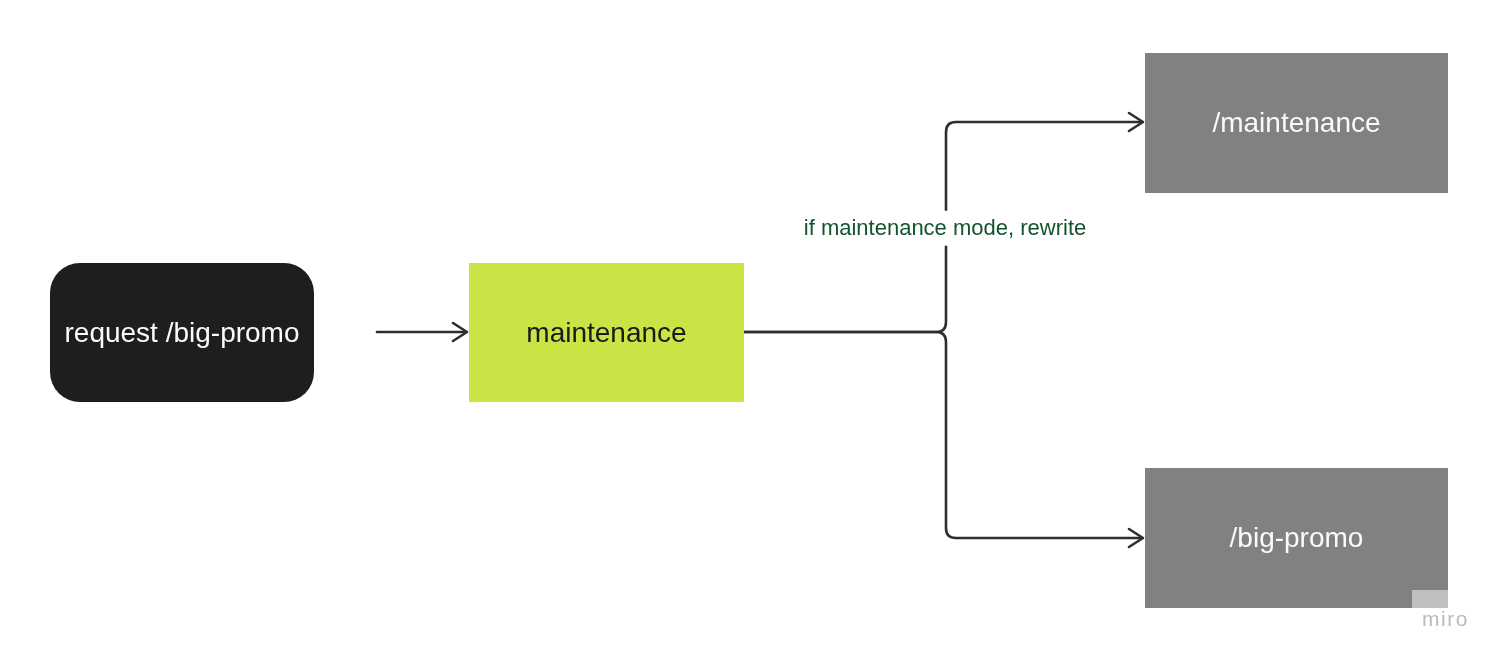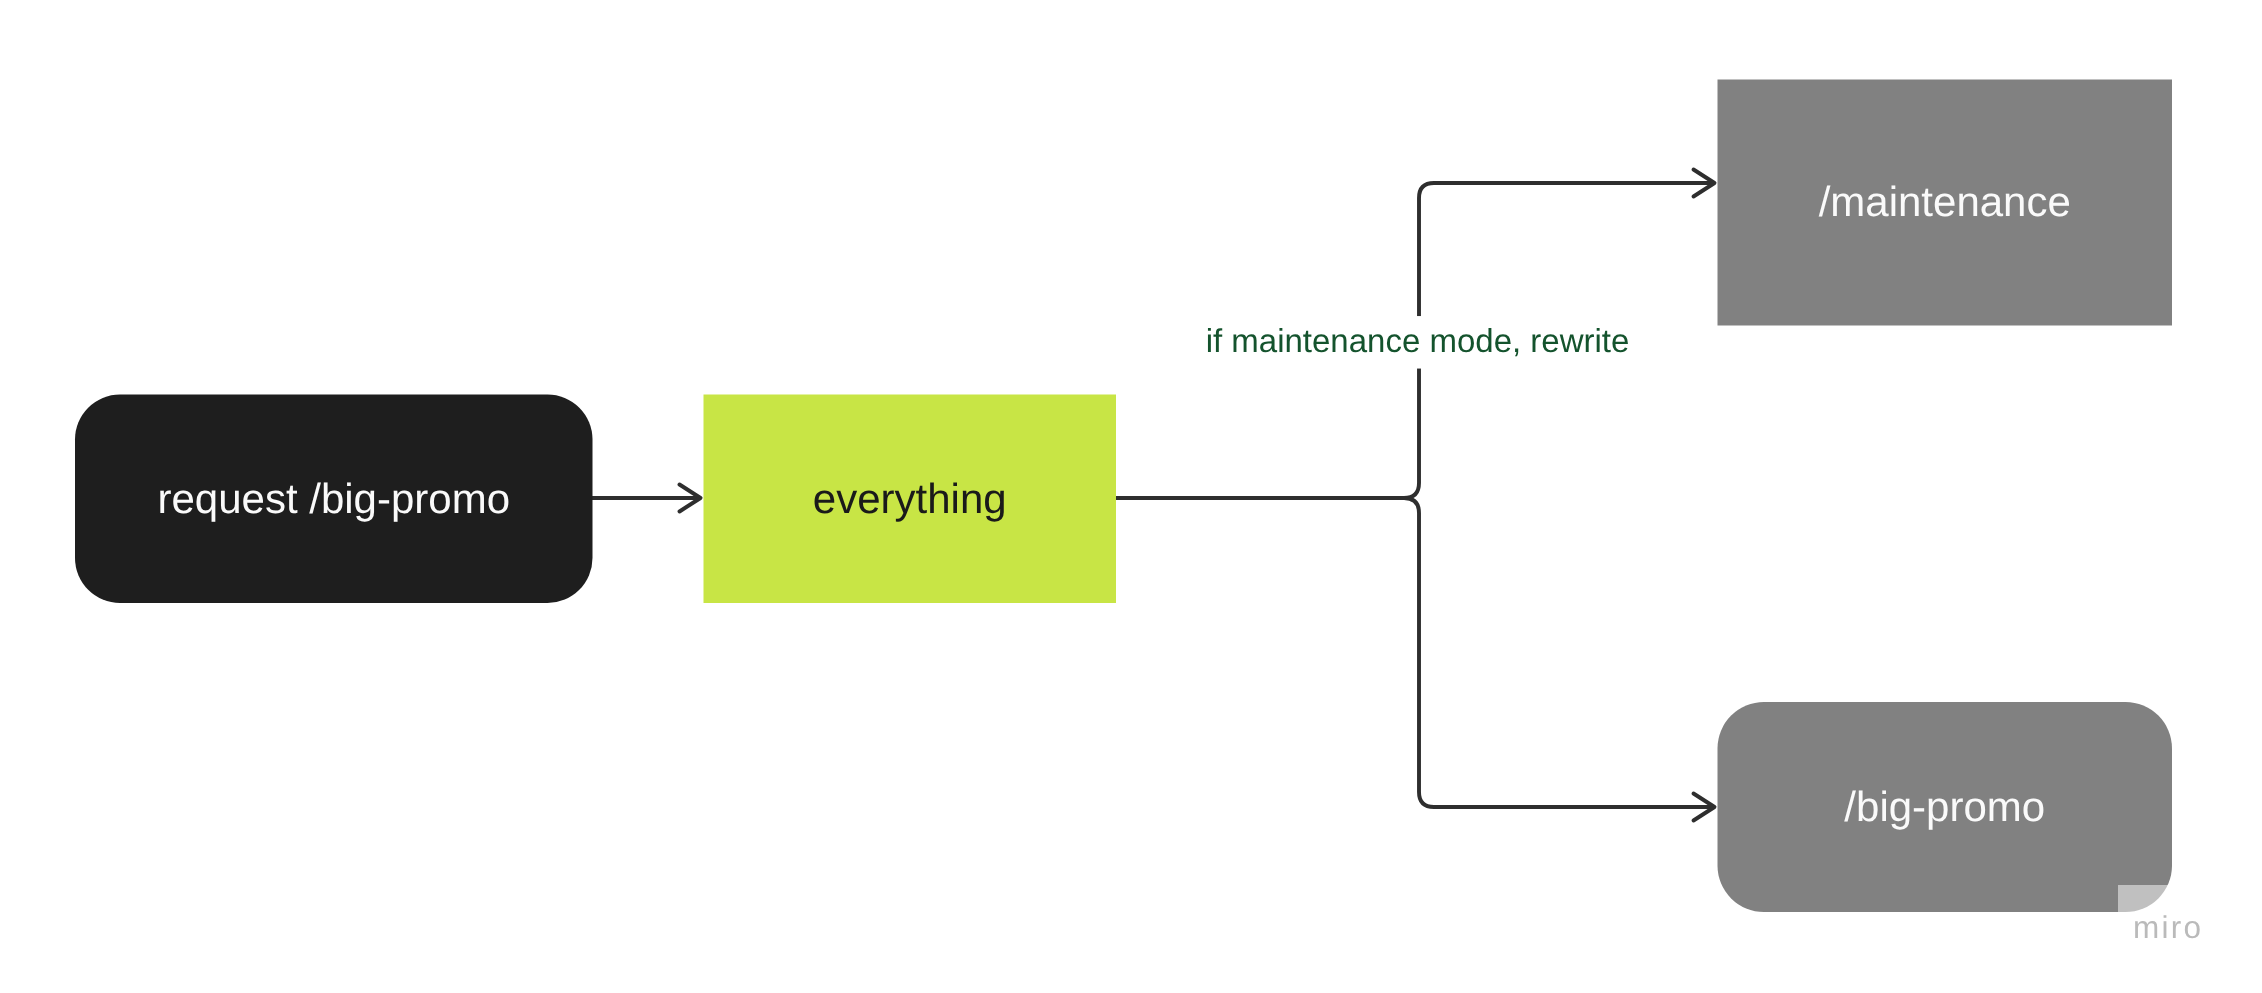--- a/index.html
+++ b/index.html
@@ -35,35 +35,35 @@
     display: flex;
     align-items: center;
     justify-content: center;
     font-size: 28px;
     text-align: center;
     box-sizing: border-box;
   }
   .node-request {
     left: 50px;
     top: 263px;
-    width: 345px;
+    width: 264px;
     height: 139px;
     border-radius: 30px;
   }
   .node-middleware {
     left: 469px;
     top: 263px;
     width: 275px;
     height: 139px;
   }
   .node-maintenance {
     left: 1145px;
     top: 53px;
     width: 303px;
-    height: 164px;
+    height: 140px;
   }
   .node-big-promo {
     left: 1145px;
     top: 468px;
     width: 303px;
     height: 140px;
   }
   .edge-label {
     position: absolute;
     transform: translate(-50%, -50%);
@@ -118,28 +118,28 @@
       <path d="M 744 332 L 936 332 Q 946 332 946 342 L 946 528 Q 946 538 956 538 L 1140 538" stroke="#2e2e2e"></path>
       <polyline points="1129,529 1143,538 1129,547" stroke="#2e2e2e"></polyline>
     </g>
   </svg>
 
   <div class="node node-request" style="background: rgb(30, 30, 30);">
     <span style="color: rgb(250, 250, 250);">request /big-promo</span>
   </div>
 
   <div class="node node-middleware" style="background: rgb(200, 229, 69);">
-    <span style="color: rgb(26, 26, 26);">everything</span>
+    <span style="color: rgb(26, 26, 26);">maintenance</span>
   </div>
 
   <div class="node node-maintenance" style="background: rgb(129, 129, 129);">
     <span style="color: rgb(250, 250, 250);">/maintenance</span>
   </div>
 
-  <div class="node node-big-promo" style="background: rgb(129, 129, 129); border-radius: 31px;">
+  <div class="node node-big-promo" style="background: rgb(129, 129, 129);">
     <span style="color: rgb(250, 250, 250);">/big-promo</span>
   </div>
 
   <div class="edge-label edge-label-top" style="color: #14532d; text-align: center;">if maintenance mode, rewrite</div>
 
 
   <div class="watermark-bg"></div>
   <div class="watermark" style="color: rgb(186, 186, 186); text-align: right;">miro</div>
 
 </div>

